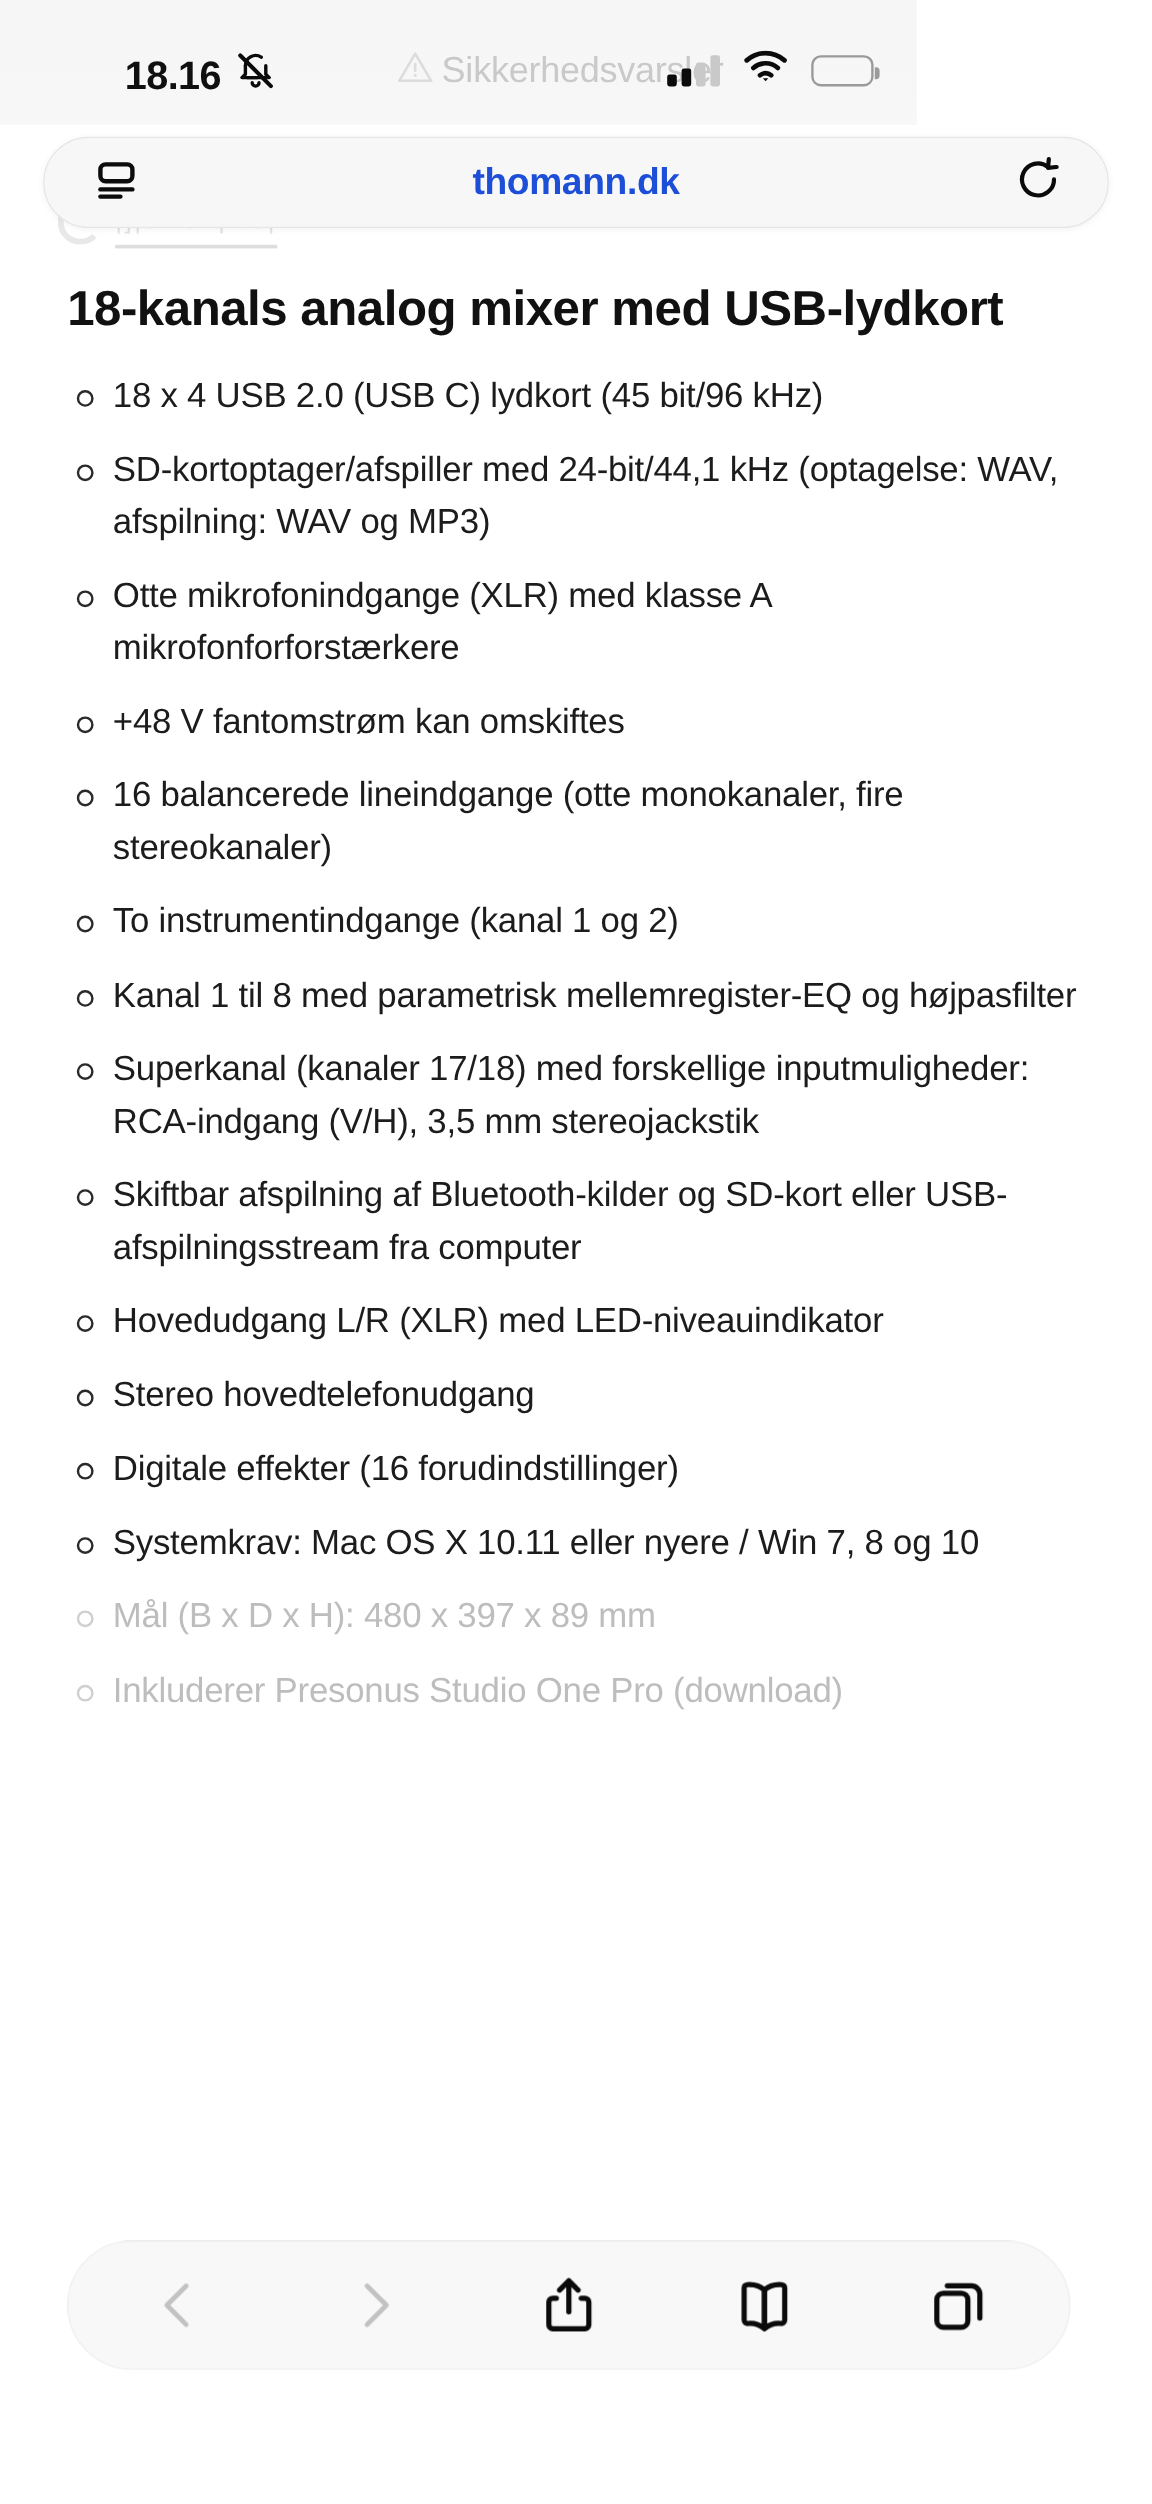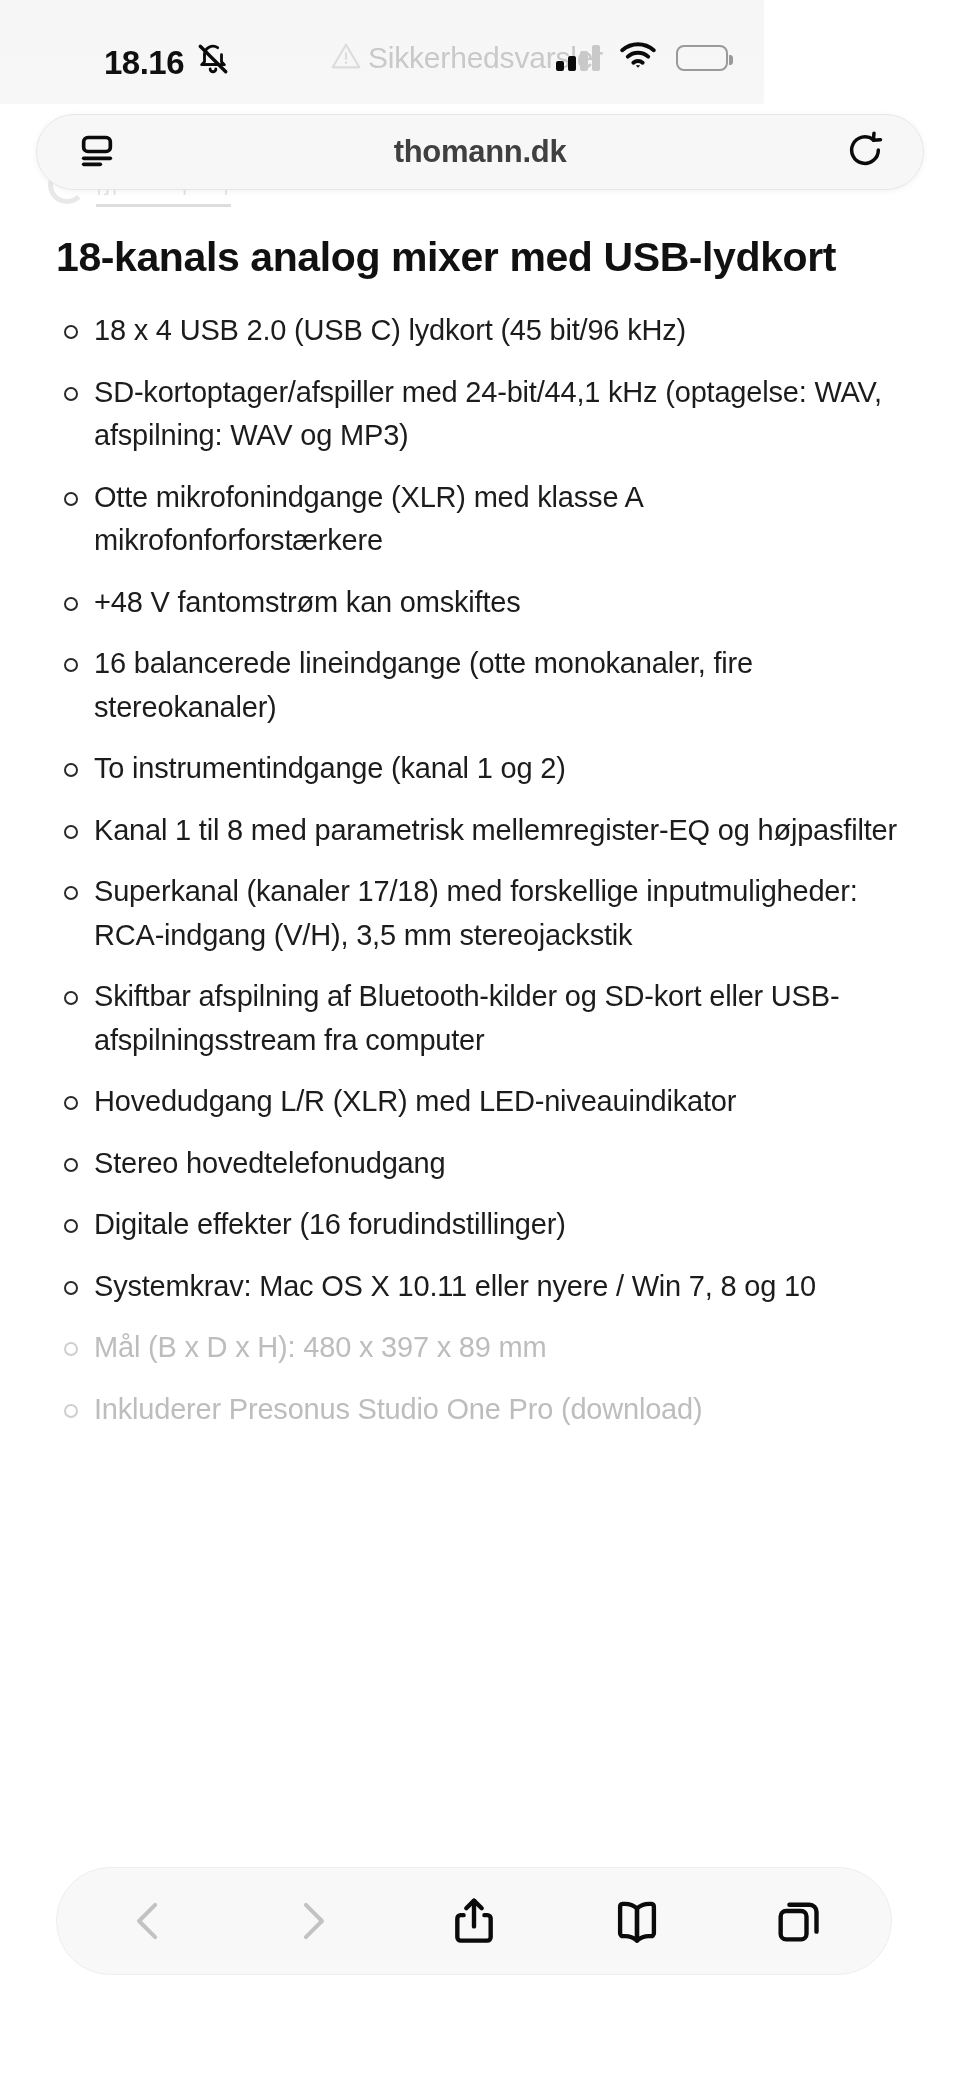--- a/index.html
+++ b/index.html
@@ -117,21 +117,21 @@
     position: absolute;
     left: 40px;
     top: 50%;
     transform: translateY(-50%);
   }
   .urlbar .domain {
     width: 100%;
     text-align: center;
     font-size: 31px;
     font-weight: 600;
-    color: #404040;
+    color: #1d4ed8;
     letter-spacing: -0.3px;
   }
   .urlbar .reload {
     position: absolute;
     right: 38px;
     top: 50%;
     transform: translateY(-50%);
   }
 
   

